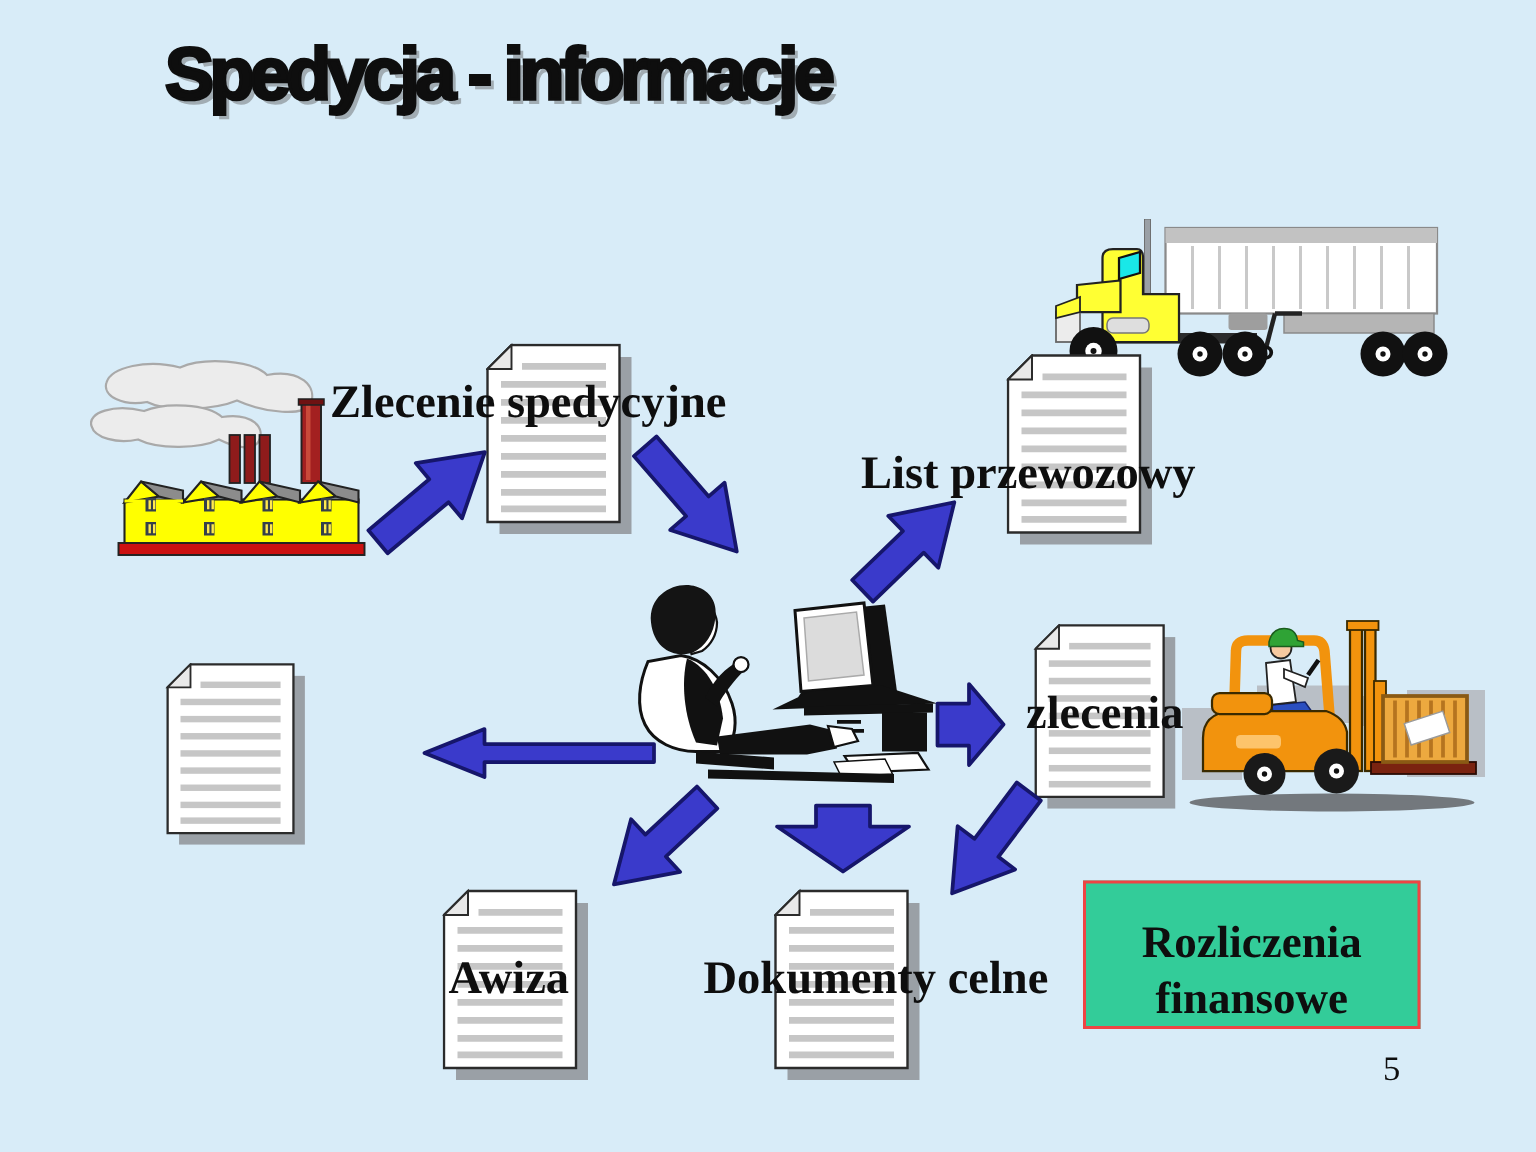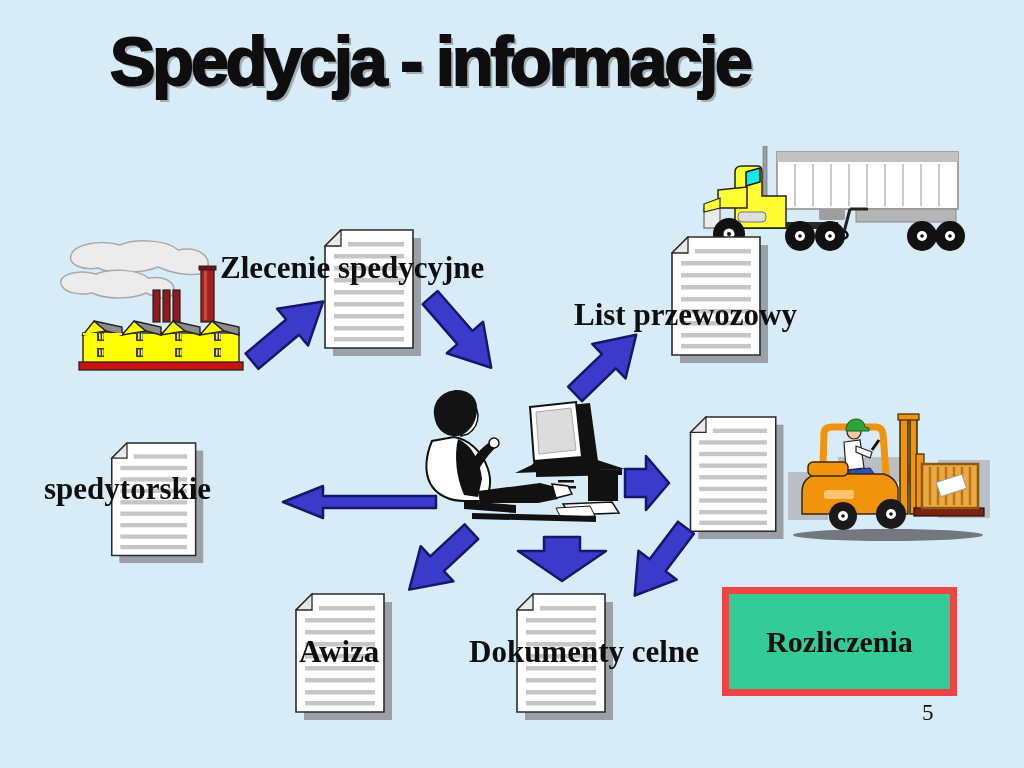--- a/index.html
+++ b/index.html
@@ -5,21 +5,21 @@
   html,body{margin:0;padding:0;}
   .stage{
     position:relative;width:1024px;height:768px;overflow:hidden;
     background:var(--background,#D8ECF8);
     font-family:"Liberation Serif", serif;
     color:var(--text-color,#0E0E0E);
   }
   .abs{position:absolute;}
   .title{
     font-family:"Liberation Sans", sans-serif;
-    font-weight:bold;font-size:68px;letter-spacing:-3px;
+    font-weight:bold;font-size:49px;letter-spacing:-3px;
     -webkit-text-stroke:2.2px var(--text-color,#0E0E0E);
     text-shadow:3px 3px 0 rgba(95,95,95,.45);
     white-space:nowrap;
   }
   .lbl{
     font-weight:bold;font-size:31px;line-height:1.0;white-space:nowrap;z-index:6;
   }
   .lbl2{line-height:42px;}
   .arrow{z-index:4;overflow:visible;}
   .arrow polygon{
@@ -29,22 +29,22 @@
   }
   .doc{z-index:3;}
   .doc-shadow-rect{fill:var(--doc-shadow,#9AA0A6);}
   .doc-paper{fill:#ffffff;stroke:#2b2b2b;stroke-width:1.6;}
   .doc-fold{fill:#e9e9e9;stroke:#2b2b2b;stroke-width:1.3;}
   .doc-line{fill:var(--doc-line,#C6C6C6);}
   .clip{z-index:2;}
   .greenbox{
     width:221px;height:95px;z-index:6;
     background:var(--settlement-bg,#33CC99);
-    border:7px solid #ef4444;
-    display:flex;flex-direction:column;align-items:center;justify-content:center;
+    border:2px solid #ef4444;
+    display:flex;flex-direction:column;align-items:center;justify-content:flex-end;
     font-weight:bold;font-size:30px;line-height:37px;text-align:center;
   }
   .pagenum{font-size:23px;z-index:6;}
 </style>
 </head>
 <body>
 
 <div class="stage">
 
   <svg width="0" height="0" style="position:absolute">
@@ -272,25 +272,26 @@
     </svg>
   <svg class="abs arrow" style="left:517px;top:536px" width="90" height="46" viewBox="0 0 90 46">
     <polygon points="27,1 63,1 63,15 89,15 45,45 1,15 27,15"></polygon>
     </svg>
   <svg class="abs arrow" style="left:616px;top:536px;transform:rotate(127deg)" width="88" height="52" viewBox="0 0 88 52">
     <polygon points="1,16 48,16 48,2 86,26 48,50 48,36 1,36"></polygon>
     </svg>
 
   <div class="abs lbl" style="left:220px;top:252px">Zlecenie spedycyjne</div>
   <div class="abs lbl" style="left:574px;top:299px">List przewozowy</div>
+  <div class="abs lbl" style="left:684px;top:459px">zlecenia</div>
   <div class="abs lbl lbl2" style="left:44px;top:468px">
-    <span style="display:block">spedytorskie</span>
   </div>
   <div class="abs lbl" style="left:299px;top:636px">Awiza</div>
   <div class="abs lbl" style="left:469px;top:636px">Dokumenty celne</div>
 
   <div class="abs greenbox" style="left:722px;top:587px">
     <span>Rozliczenia</span>
+    <span>finansowe</span>
   </div>
 
   <div class="abs pagenum" style="left:922px;top:700px">5</div>
 
 </div>
 
 </body></html>

